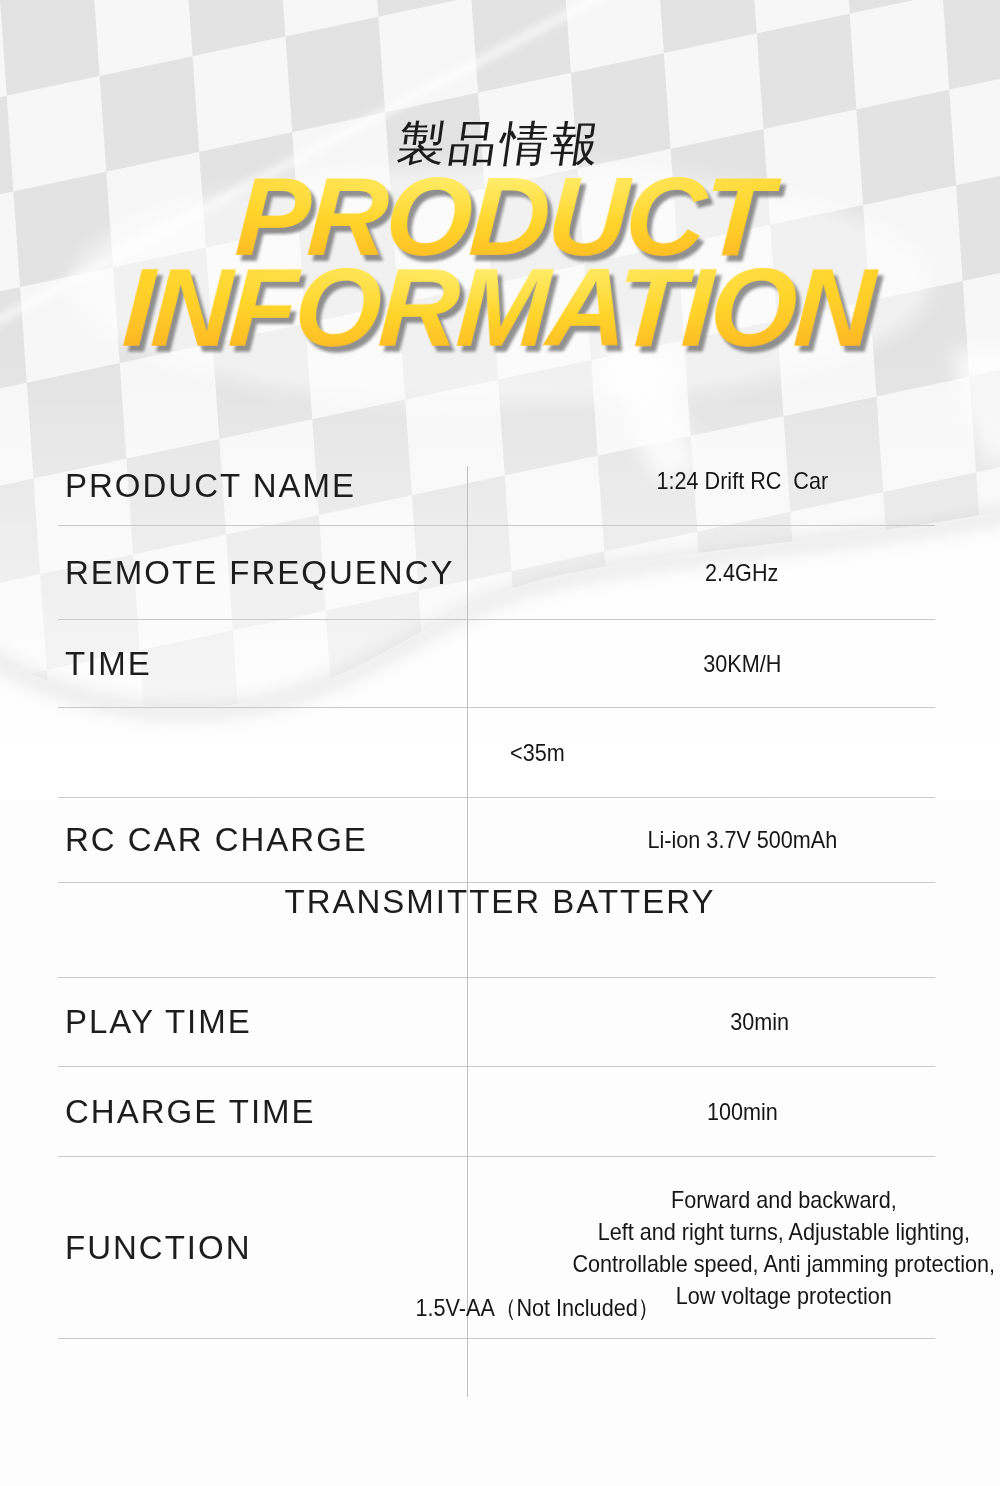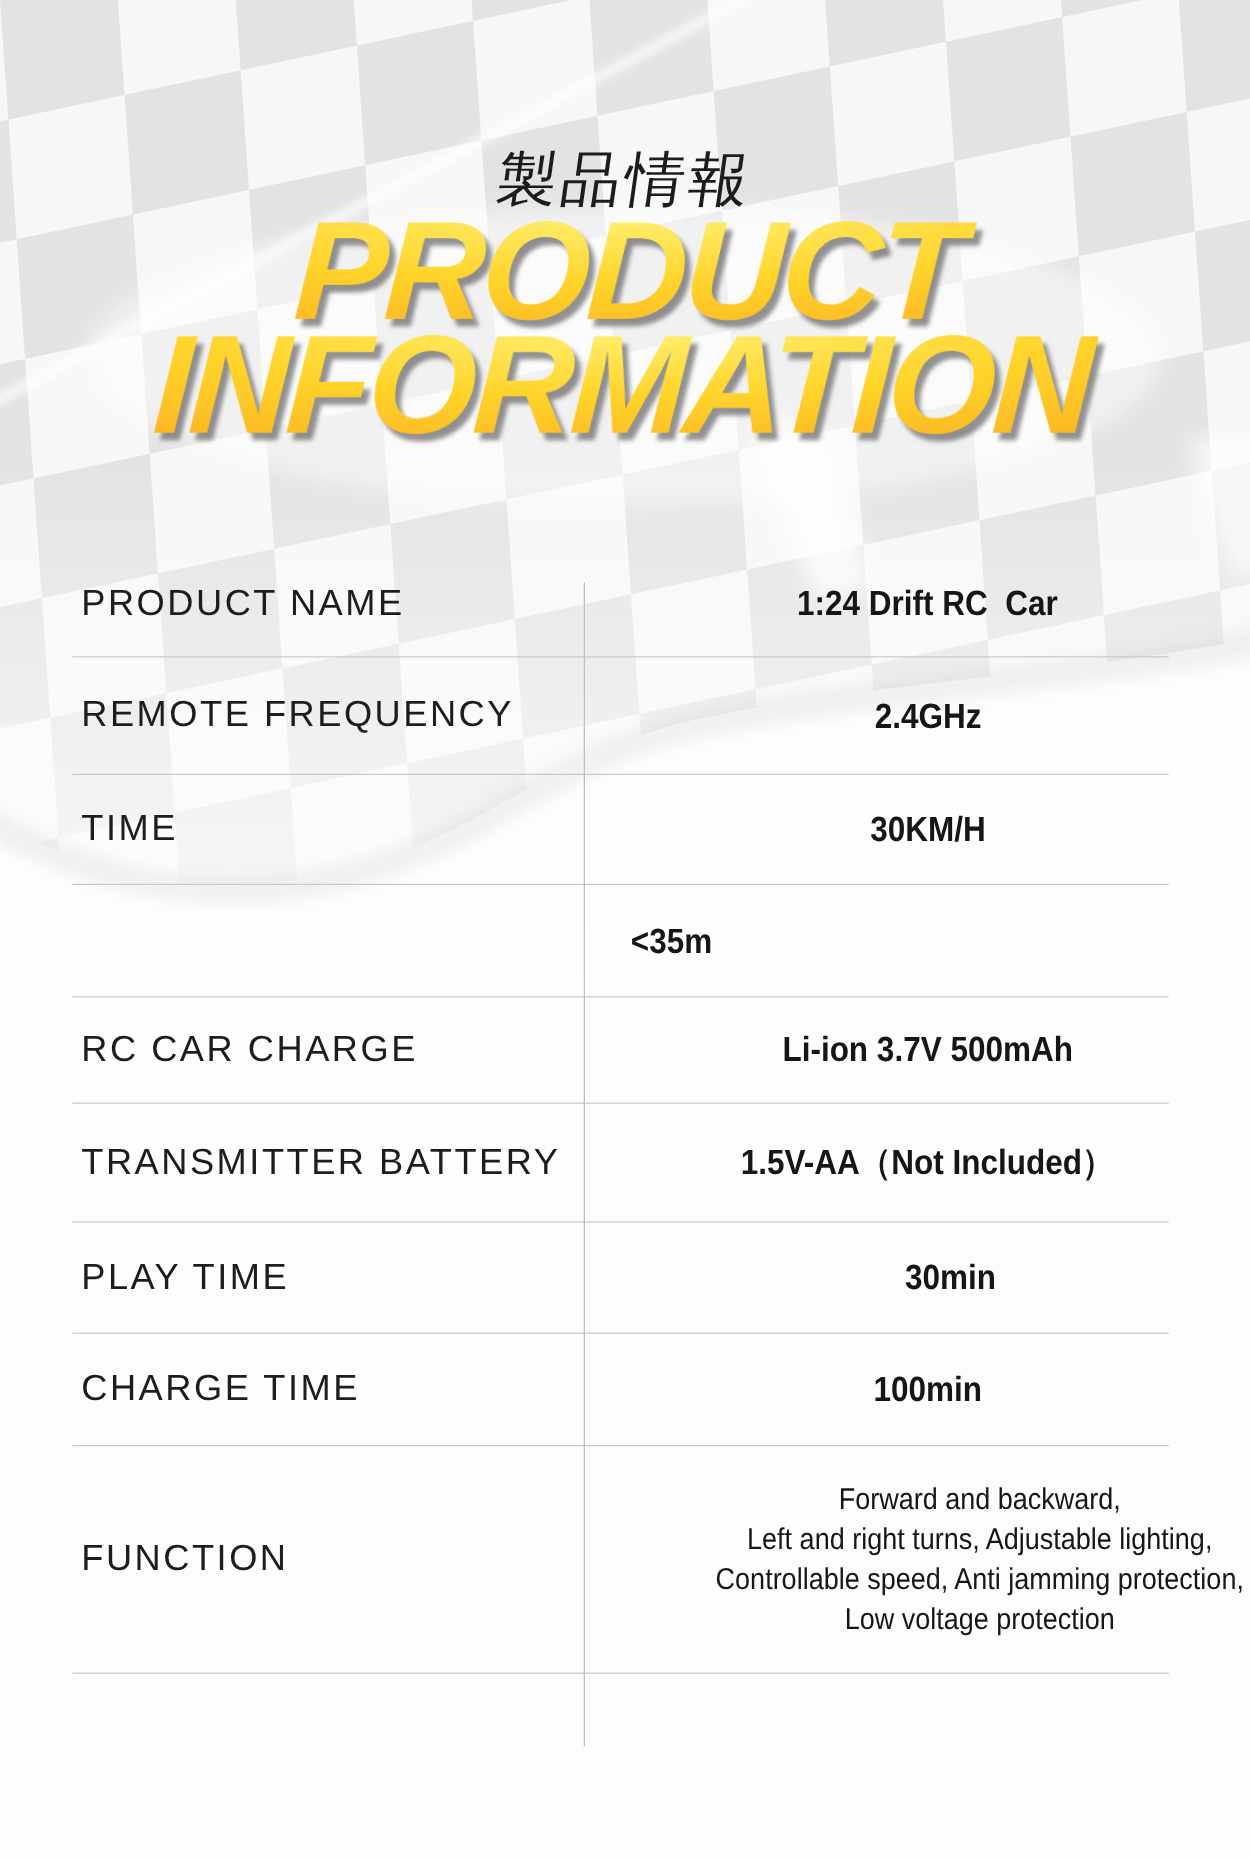--- a/index.html
+++ b/index.html
@@ -45,32 +45,32 @@
     position:absolute;left:409px;top:0;width:1px;height:931px;
     background:#bfbfbf;
   }
   .row{
     box-sizing:border-box;
     display:flex;align-items:center;
     border-bottom:1px solid #c9c9c9;
   }
   .r0{height:60px;align-items:flex-start;padding-top:1px;}
   .r1{height:94px;}.r2{height:88px;}.r3{height:90px;}.r4{height:85px;}
-  .r5{height:95px;}.r6{height:89px;gap:36px;}.r7{height:90px;}
+  .r5{height:95px;flex-direction:column;}.r6{height:89px;gap:36px;}.r7{height:90px;}
   .r8{height:182px;}
   .row-stub{height:58px;border-bottom:none;}
   .cell-label{
     flex:0 0 409px;box-sizing:border-box;padding-left:7px;
-    font-size:29px;letter-spacing:2px;color:#1d1d1d;
+    font-size:33px;letter-spacing:2px;color:#1d1d1d;
     white-space:nowrap;
   }
   .cell-value{
     flex:1;box-sizing:border-box;padding-left:82px;
     text-align:center;color:#161616;
-    font-size:28px;font-weight:bold;
+    font-size:24px;font-weight:normal;
   }
   .squeeze{
     display:inline-block;white-space:pre;
     transform:scaleX(0.9);transform-origin:50% 50%;
   }
   .func-lines{font-weight:normal;font-size:24px;}
   .func-line{
     white-space:nowrap;line-height:32px;
     transform:scaleX(0.9);transform-origin:50% 50%;
   }

